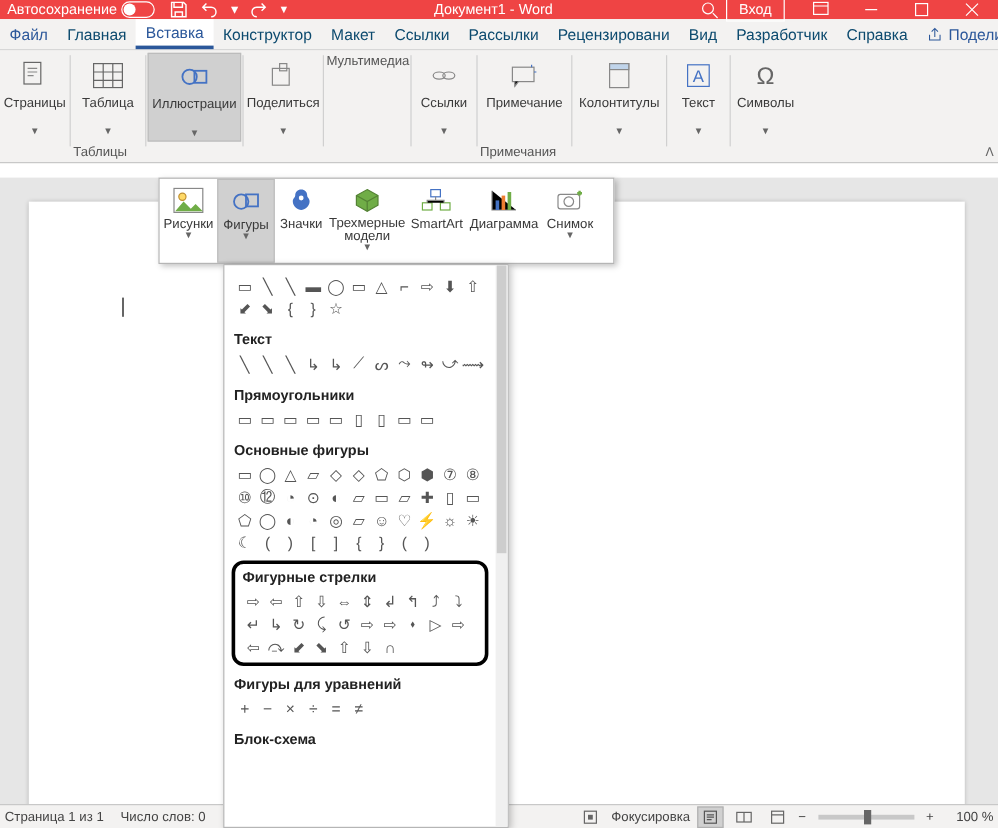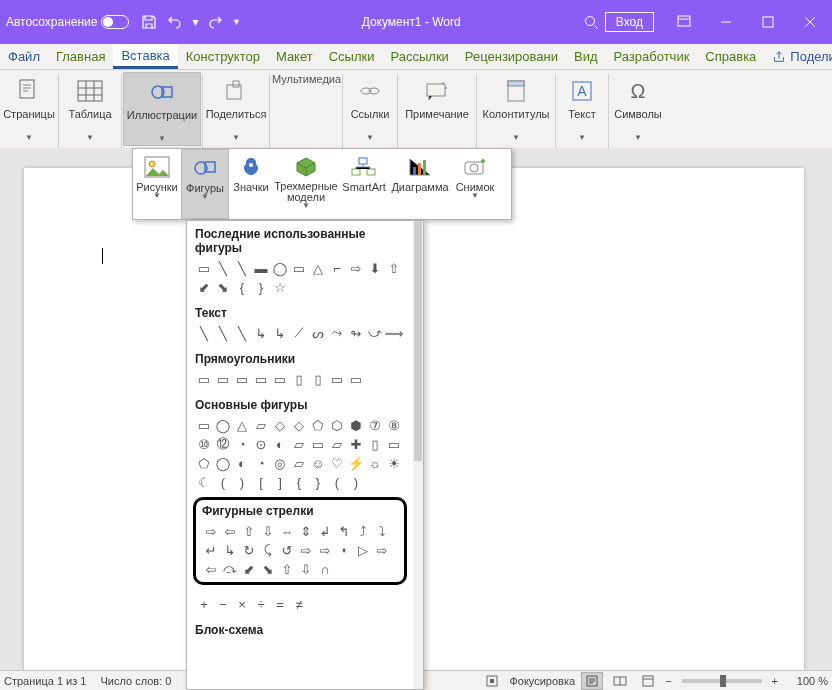--- a/index.html
+++ b/index.html
@@ -1,32 +1,32 @@
 <!DOCTYPE html>
 <html><head>
 <meta charset="utf-8">
 <style>
   * { box-sizing: border-box; margin: 0; padding: 0; font-family: "Segoe UI", Tahoma, sans-serif; }
   body { width: 832px; height: 690px; background: #fff; overflow: hidden; position: relative; font-size: 12px; }
 
   
-  .titlebar { background: #8b5cf6; color: #fff; height: 44px; display: flex; align-items: center; padding: 0 2px 0 6px; font-size: 12px; }
+  .titlebar { background: #ef4444; color: #fff; height: 16px; display: flex; align-items: center; padding: 0 2px 0 6px; font-size: 12px; }
   .autosave { display: flex; align-items: center; gap: 4px; }
   .switch { width: 28px; height: 14px; border: 1px solid #fff; border-radius: 8px; display: inline-flex; align-items: center; padding: 0 1px; }
   .switch-knob { width: 10px; height: 10px; background: #fff; border-radius: 50%; }
   .qat { display: flex; align-items: center; gap: 2px; margin-left: 8px; }
   .qat-btn { width: 24px; height: 24px; display: flex; align-items: center; justify-content: center; color: #fff; }
   .title-text { flex: 1; text-align: center; font-size: 12px; }
   .title-right { display: flex; align-items: center; gap: 2px; }
   .title-r-btn { width: 40px; height: 28px; display: flex; align-items: center; justify-content: center; font-size: 12px; }
   .login-btn { border: 1px solid #fff; padding: 0 10px; height: 20px; display: flex; align-items: center; margin-right: 8px; }
 
   
   .tabsrow { background: #f3f2f1; height: 26px; display: flex; align-items: stretch; border-bottom: 1px solid #d0d0d0; font-size: 13px; }
-  .tab { padding: 0 8px; display: flex; align-items: center; color: #4d7c0f; }
+  .tab { padding: 0 8px; display: flex; align-items: center; color: #0c4a6e; }
   .tab.file { color: #2b579a; font-weight: 400; }
   .tab.active { background: #fff; border-bottom: 3px solid #2b579a; color: #2b579a; }
   .share { margin-left: auto; margin-right: 6px; color: #2b579a; display: flex; align-items: center; gap: 4px; padding: 0 8px; }
   .share-icon { width: 14px; height: 14px; }
 
   
   .ribbon { background: #f3f2f1; height: 94px; display: flex; border-bottom: 1px solid #c8c8c8; position: relative; }
   .group { display: flex; flex-direction: column; align-items: center; padding: 2px 2px 0; }
   .group-body { flex: 1; display: flex; align-items: flex-start; justify-content: center; gap: 0; }
   .group-label { font-size: 11px; color: #555; height: 15px; line-height: 15px; text-align: left; width: 100%; }
@@ -399,21 +399,20 @@
   </div>
 </div>
 
 <div class="shapesdd">
   <div class="shapesdd-scroll">
       <div class="thumb"></div>
     </div>
   <div style="overflow:hidden; width:226px;">
 
     <div class="cat">
-      <div class="cat-title">Последние использованные фигуры</div>
       <div class="shape-grid">
         <span class="sh">▭</span>
         <span class="sh">╲</span>
         <span class="sh">╲</span>
         <span class="sh">▬</span>
         <span class="sh">◯</span>
         <span class="sh">▭</span>
         <span class="sh">△</span>
         <span class="sh">⌐</span>
         <span class="sh">⇨</span>
@@ -534,20 +533,21 @@
         <span class="sh">⤼</span>
         <span class="sh">⬋</span>
         <span class="sh">⬊</span>
         <span class="sh">⇧</span>
         <span class="sh">⇩</span>
         <span class="sh">∩</span>
       </div>
     </div>
 
     <div class="cat">
+      <div class="cat-title">Фигуры для уравнений</div>
       <div class="shape-grid">
         <span class="sh">+</span>
         <span class="sh">−</span>
         <span class="sh">×</span>
         <span class="sh">÷</span>
         <span class="sh">=</span>
         <span class="sh">≠</span>
       </div>
     </div>
 

